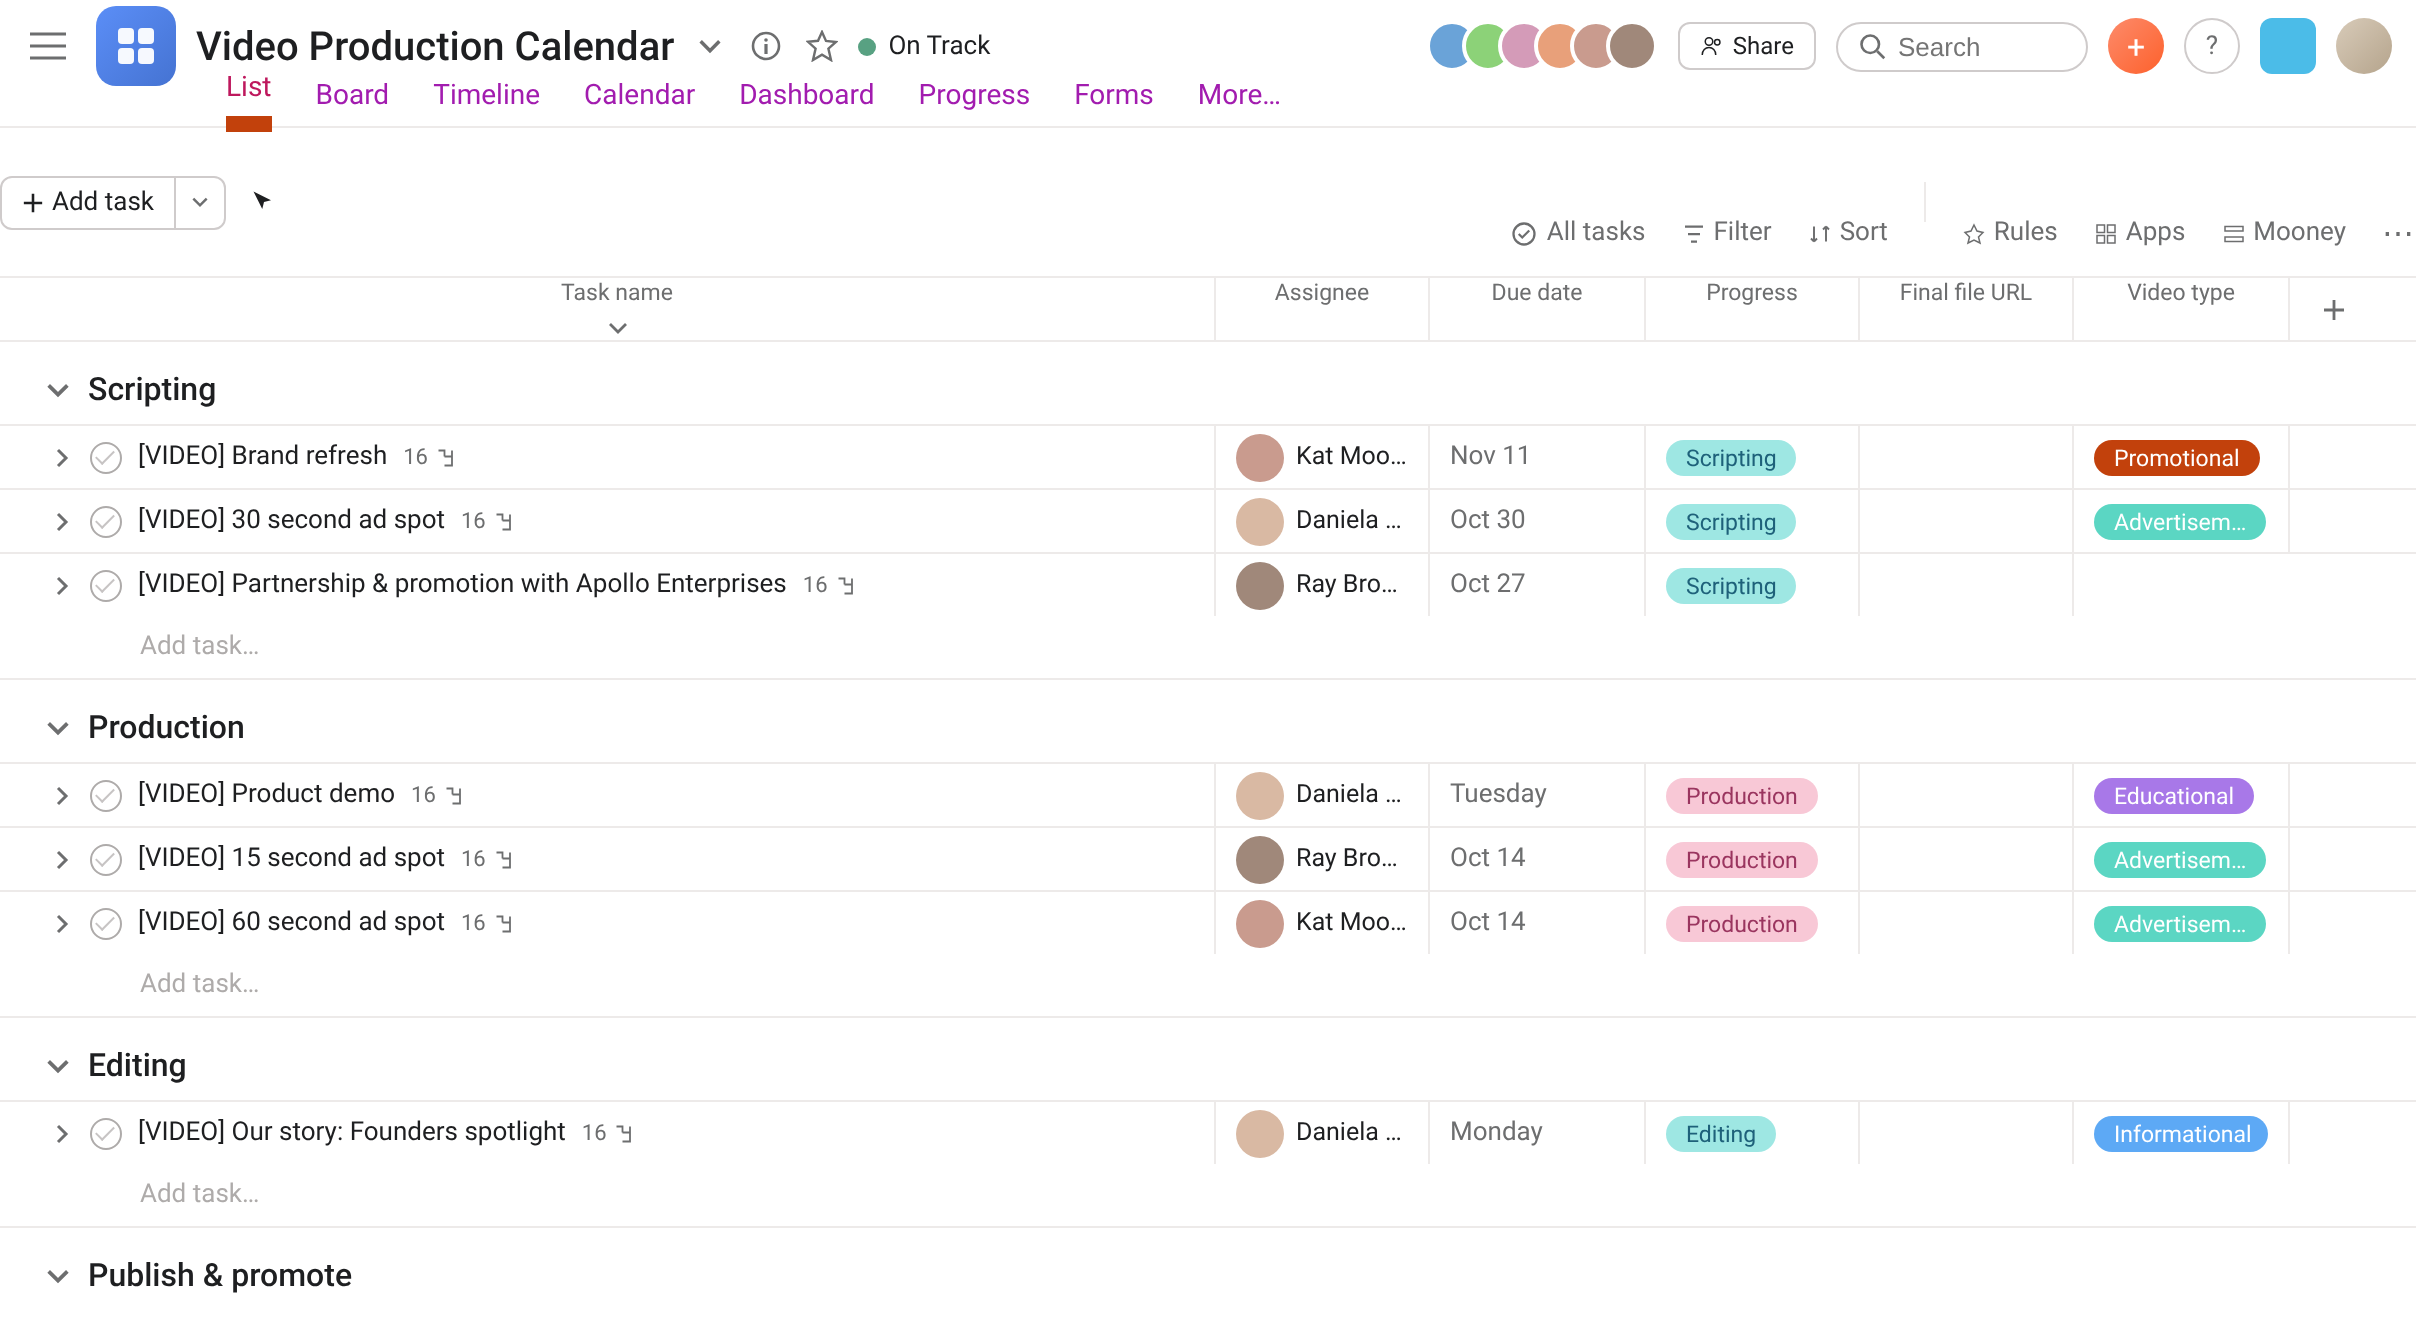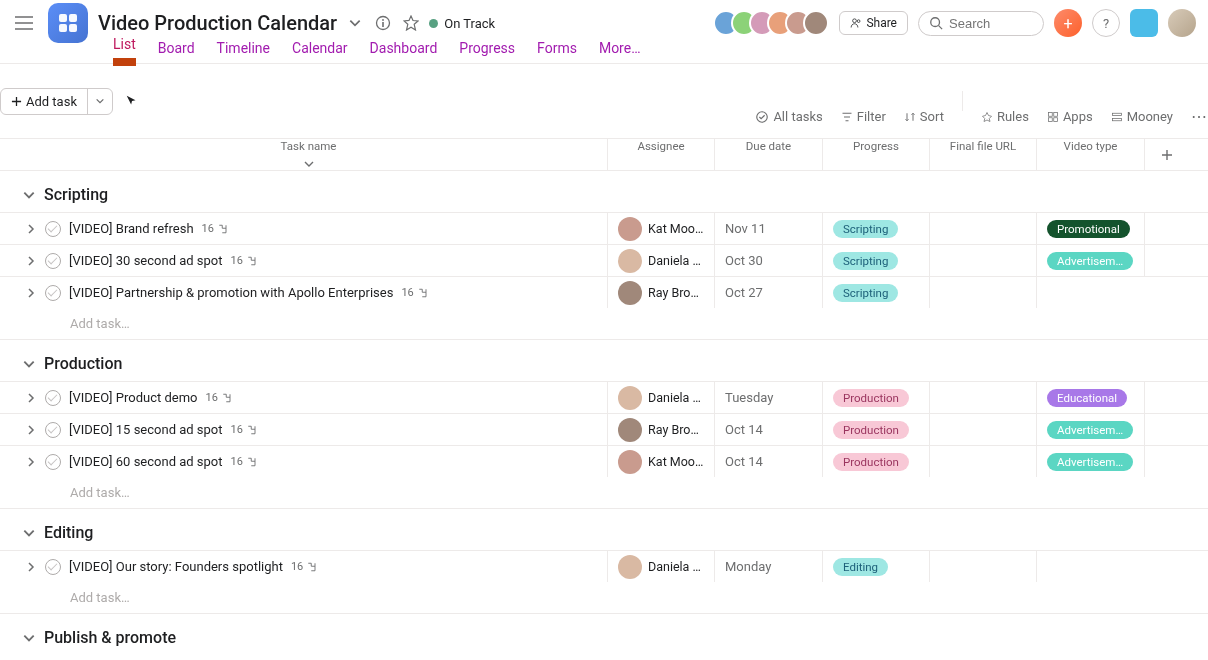--- a/index.html
+++ b/index.html
@@ -288,21 +288,21 @@
       <div class="cell cell-assignee">
         <span class="assignee-av" style="background:#c99b8e"></span>
         <span class="assignee-name">Kat Mooney</span>
       </div>
       <div class="cell cell-due">Nov 11</div>
       <div class="cell cell-progress">
         <span class="pill" style="background:#9ee7e3;color:#1e617a">Scripting</span>
       </div>
       <div class="cell cell-url"></div>
       <div class="cell cell-type">
-        <span class="pill" style="background:#14532d;color:#ffffff">Promotional</span>
+        <span class="pill" style="background:#c2410c;color:#ffffff">Promotional</span>
       </div>
       <div class="cell cell-end"></div>
     </div>
     <div class="row">
       <div class="cell cell-task">
         <span>
           <svg class="expand-caret" viewBox="0 0 12 12">
             <path d="M4 2l4 4-4 4" stroke="currentColor" stroke-width="1.5" fill="none"></path>
           </svg>
         </span>
@@ -464,20 +464,23 @@
       </div>
       <div class="cell cell-assignee">
         <span class="assignee-av" style="background:#d9b9a3"></span>
         <span class="assignee-name">Daniela Var…</span>
       </div>
       <div class="cell cell-due">Monday</div>
       <div class="cell cell-progress">
         <span class="pill" style="background:#9ee7e3;color:#1e617a">Editing</span>
       </div>
       <div class="cell cell-url"></div>
+      <div class="cell cell-type">
+        <span class="pill" style="background:#5da9f5;color:#ffffff">Informational</span>
+      </div>
       <div class="cell cell-end"></div>
     </div>
     <div class="addtask-row">Add task…</div>
     <div class="section-header">
       <span>
         <svg class="section-caret" viewBox="0 0 12 12">
           <path d="M2 4l4 4 4-4" stroke="currentColor" stroke-width="1.6" fill="none"></path>
         </svg>
       </span>
       <span class="section-title">Publish &amp; promote</span>

